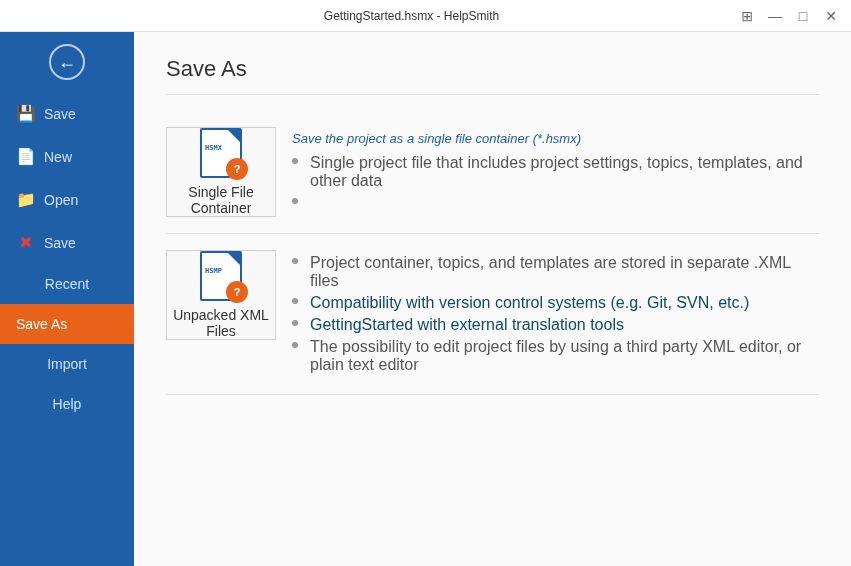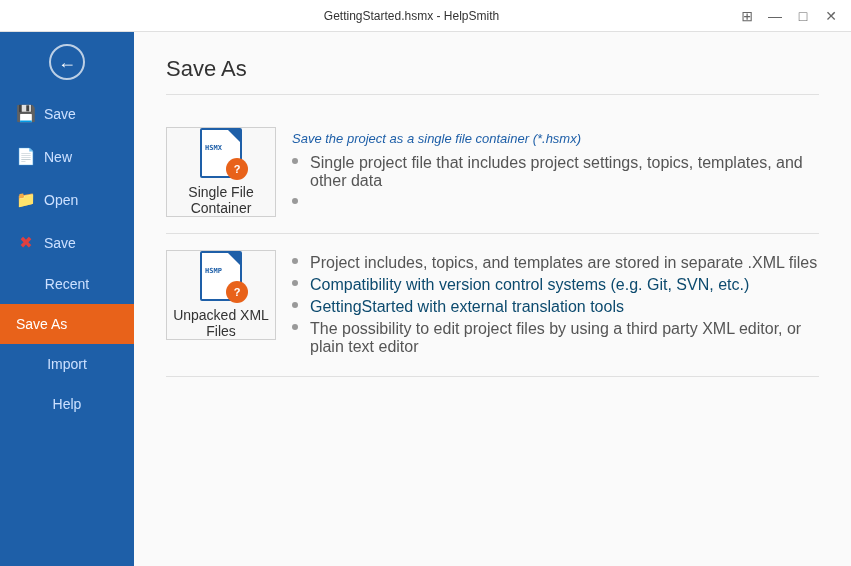--- a/index.html
+++ b/index.html
@@ -341,21 +341,21 @@
           <div class="file-icon-body">
             <span class="file-icon-text">HSMP</span>
           </div>
           <div class="file-icon-badge">?</div>
         </div>
         <div class="option-icon-label">Unpacked XML Files</div>
       </div>
       <div class="option-details">
         <div class="option-bullet">
           <div class="bullet-dot"></div>
-          <span>Project includes, topics, and templates are stored in separate .XML files</span>
+          <span>Project container, topics, and templates are stored in separate .XML files</span>
         </div>
         <div class="option-bullet">
           <div class="bullet-dot"></div>
           <span class="bullet-link">Compatibility with version control systems (e.g. Git, SVN, etc.)</span>
         </div>
         <div class="option-bullet">
           <div class="bullet-dot"></div>
           <span class="bullet-link">GettingStarted with external translation tools</span>
         </div>
         <div class="option-bullet">

